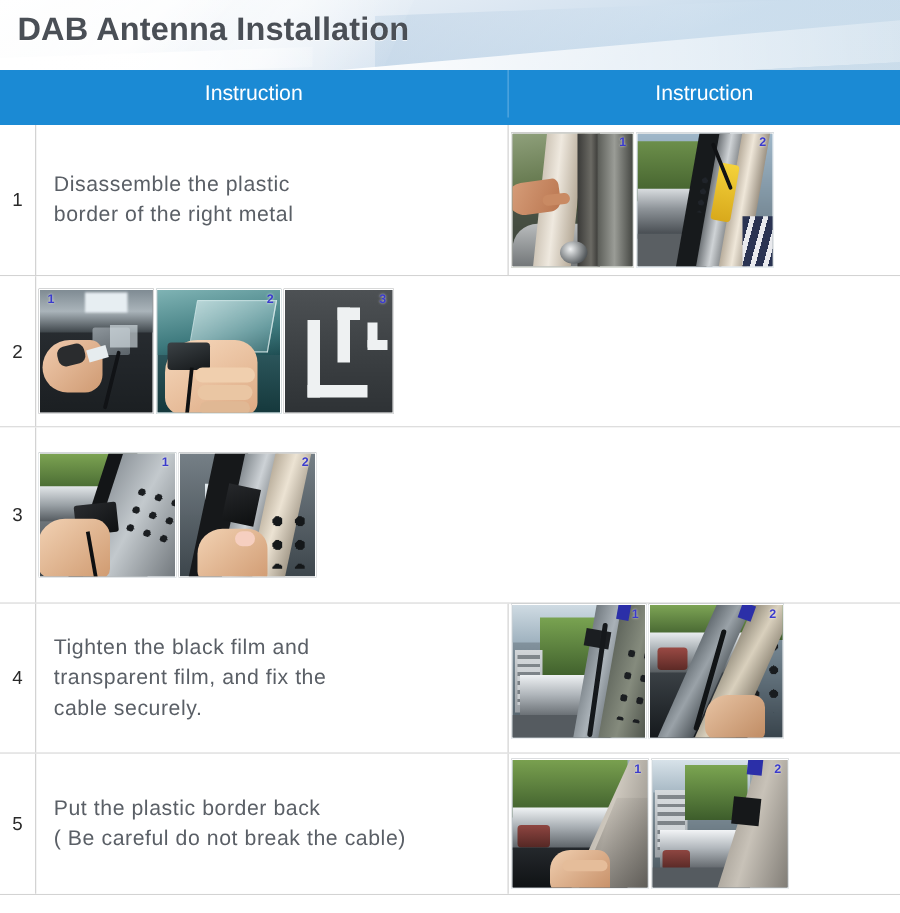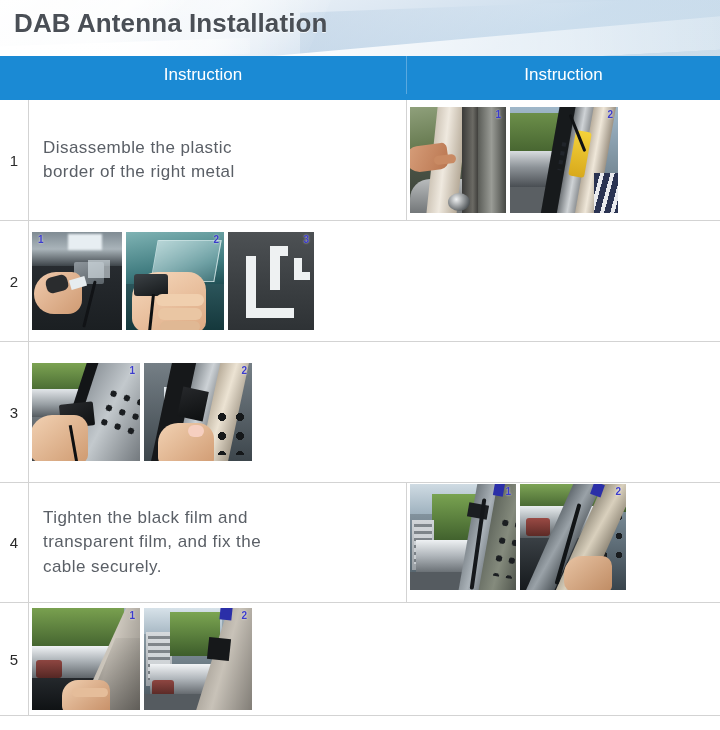--- a/index.html
+++ b/index.html
@@ -495,20 +495,24 @@
               <div class="layer bluetop"></div>
               <div class="badge">2</div>
             </div>
 
           </div>
         </div>
       </div>
 
       <div class="row" style="height:112px;">
         <div class="cell-num">5</div>
+        <div class="cell-text">
+          <div class="instr-text">Put the plastic border back
+( Be careful do not break the cable)</div>
+        </div>
         <div class="cell-ill">
           <div class="photo-strip">
 
             <div class="photo r5p1">
               <div class="layer trees"></div>
               <div class="layer cars"></div>
               <div class="layer redcar"></div>
               <div class="layer ground"></div>
               <div class="layer border"></div>
               <div class="layer bordershade"></div>

